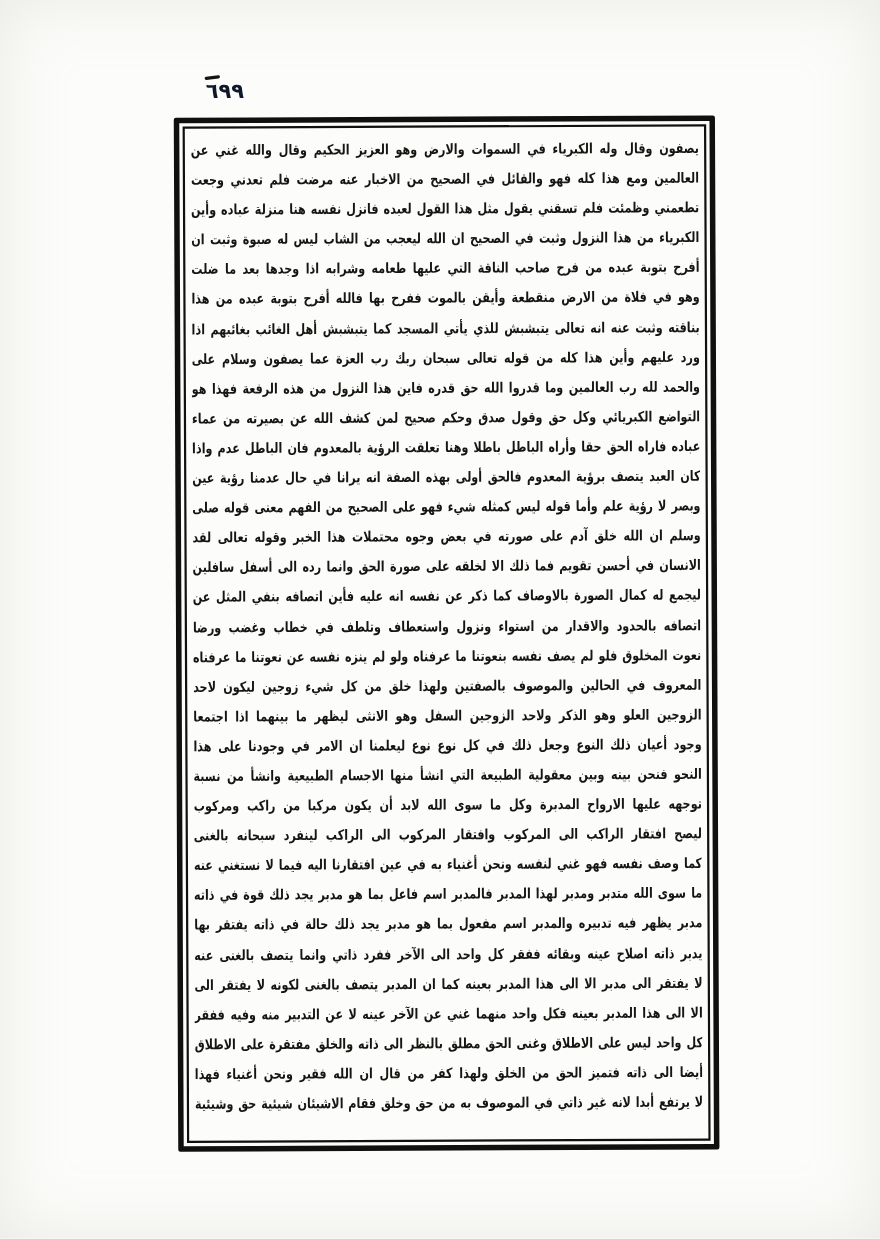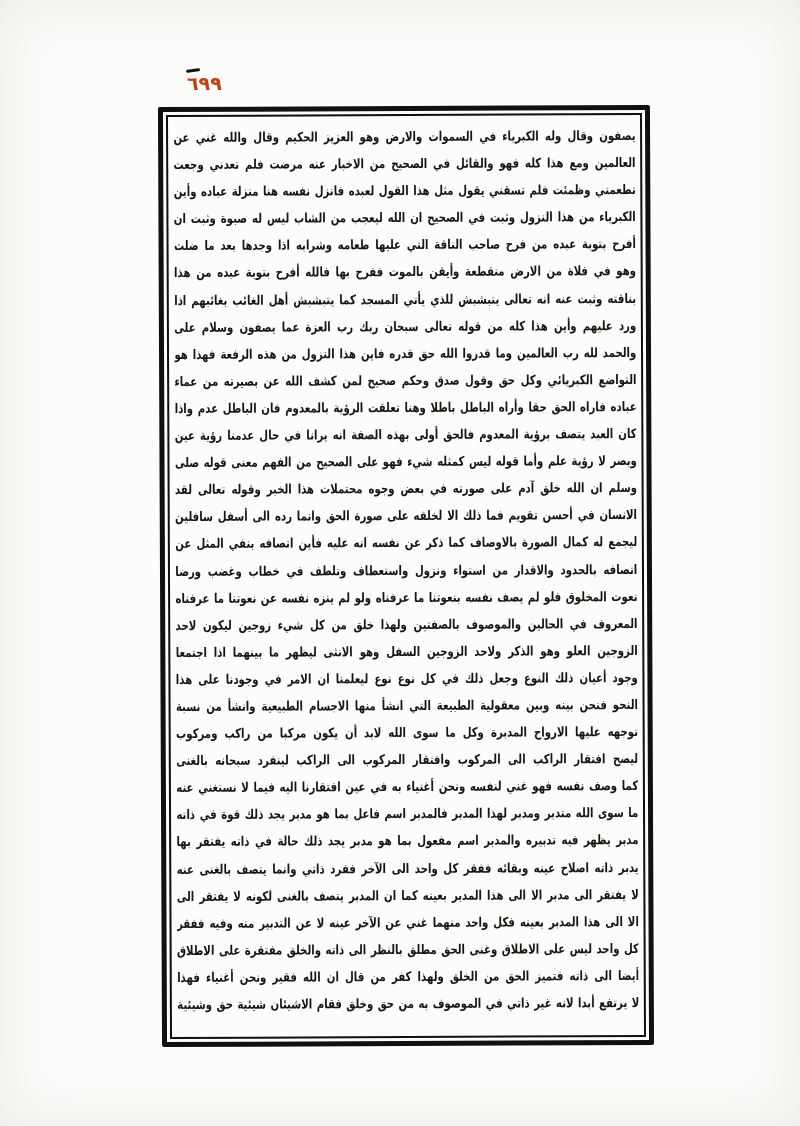--- a/index.html
+++ b/index.html
@@ -16,21 +16,21 @@
     font-family: "DejaVu Sans", sans-serif;
     box-shadow: inset 0 0 60px rgba(180,180,170,0.25);
   }
   
   .page-number {
     position: absolute;
     top: 72px;
     left: 187px;
     font-size: 19px;
     font-weight: bold;
-    color: #c2410c;
+    color: #0f172a;
     letter-spacing: 1px;
     direction: ltr;
   }
   .page-number::before {
     content: "";
     position: absolute;
     top: -3px;
     left: -1px;
     width: 14px;
     height: 3px;

